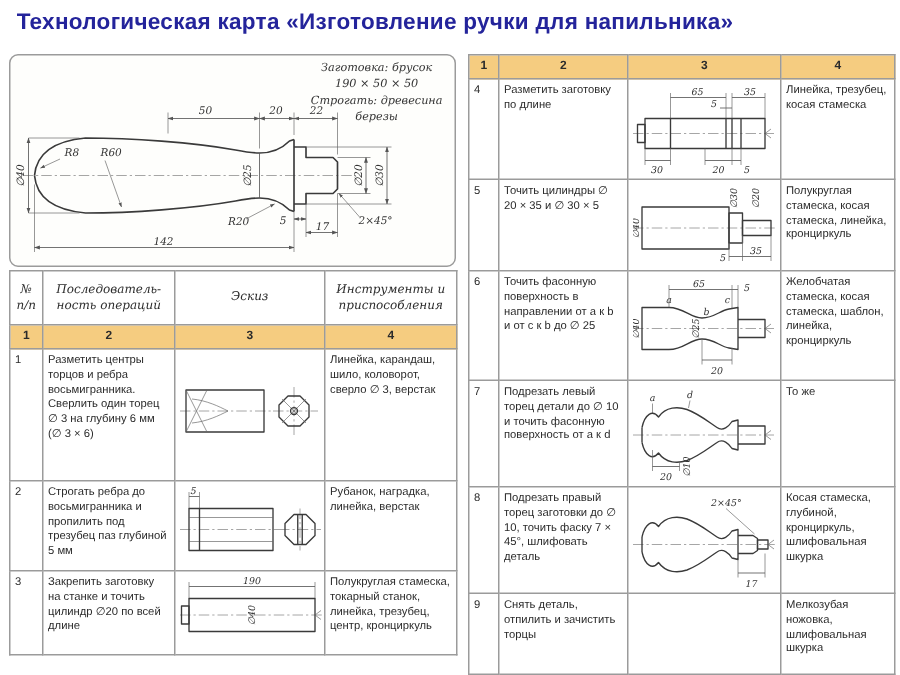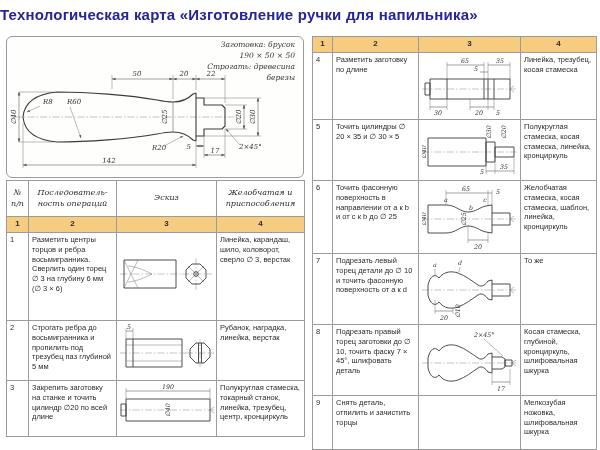--- a/index.html
+++ b/index.html
@@ -1,29 +1,29 @@
 <!DOCTYPE html>
 <html><head>
 <meta charset="utf-8">
 <style>
   html,body{margin:0;padding:0;}
   body{
     width:600px;height:450px;position:relative;background:#ffffff;
     font-family:"Liberation Sans",sans-serif;color:#2b2b2b;overflow:hidden;
   }
   .title{
-    position:absolute;top:6px;left:0;width:500px;text-align:left;
+    position:absolute;top:6px;left:0;width:500px;text-align:center;
     font-size:15px;font-weight:bold;color:#24249b;letter-spacing:.2px;
   }
   .panel{
     position:absolute;left:6px;top:36px;width:298px;height:142px;
     border:1px solid #9b9b9b;border-radius:6px;background:#fefefc;box-sizing:border-box;
   }
   .notes{
-    position:absolute;top:3px;right:8px;text-align:right;
+    position:absolute;top:3px;right:8px;text-align:center;
     font-family:"DejaVu Serif",serif;font-style:italic;font-size:7.5px;
     line-height:1.45;color:#333;
   }
   table.t{border-collapse:collapse;position:absolute;table-layout:fixed;background:#fff;}
   table.t td,table.t th{
     border:1px solid #9b9b9b;padding:2px 3px;vertical-align:top;
     font-size:7.5px;line-height:1.3;font-weight:normal;text-align:left;box-sizing:border-box;
   }
   table.left{left:6px;top:180px;width:298px;}
   table.right{left:312px;top:36px;width:284px;}
@@ -132,21 +132,21 @@
       <col style="width:22px">
       <col style="width:88px">
       <col style="width:100px">
       <col style="width:88px">
     </colgroup>
   <tbody>
       <tr class="cap" style="height:36px">
     <th><span>№</span><br><span>п/п</span></th>
     <th><span>Последователь-</span><br><span>ность операций</span></th>
     <th>Эскиз</th>
-    <th>Желобчатая и приспособления</th>
+    <th>Инструменты и приспособления</th>
   </tr>
   <tr class="num" style="height:16px">
     <td>1</td>
     <td>2</td>
     <td>3</td>
     <td>4</td>
   </tr>
   <tr style="height:88px">
     <td class="no">1</td>
     <td class="op">Разметить центры торцов и ребра восьмигранника. Сверлить один торец ∅ 3 на глубину 6 мм (∅ 3 × 6)</td>

